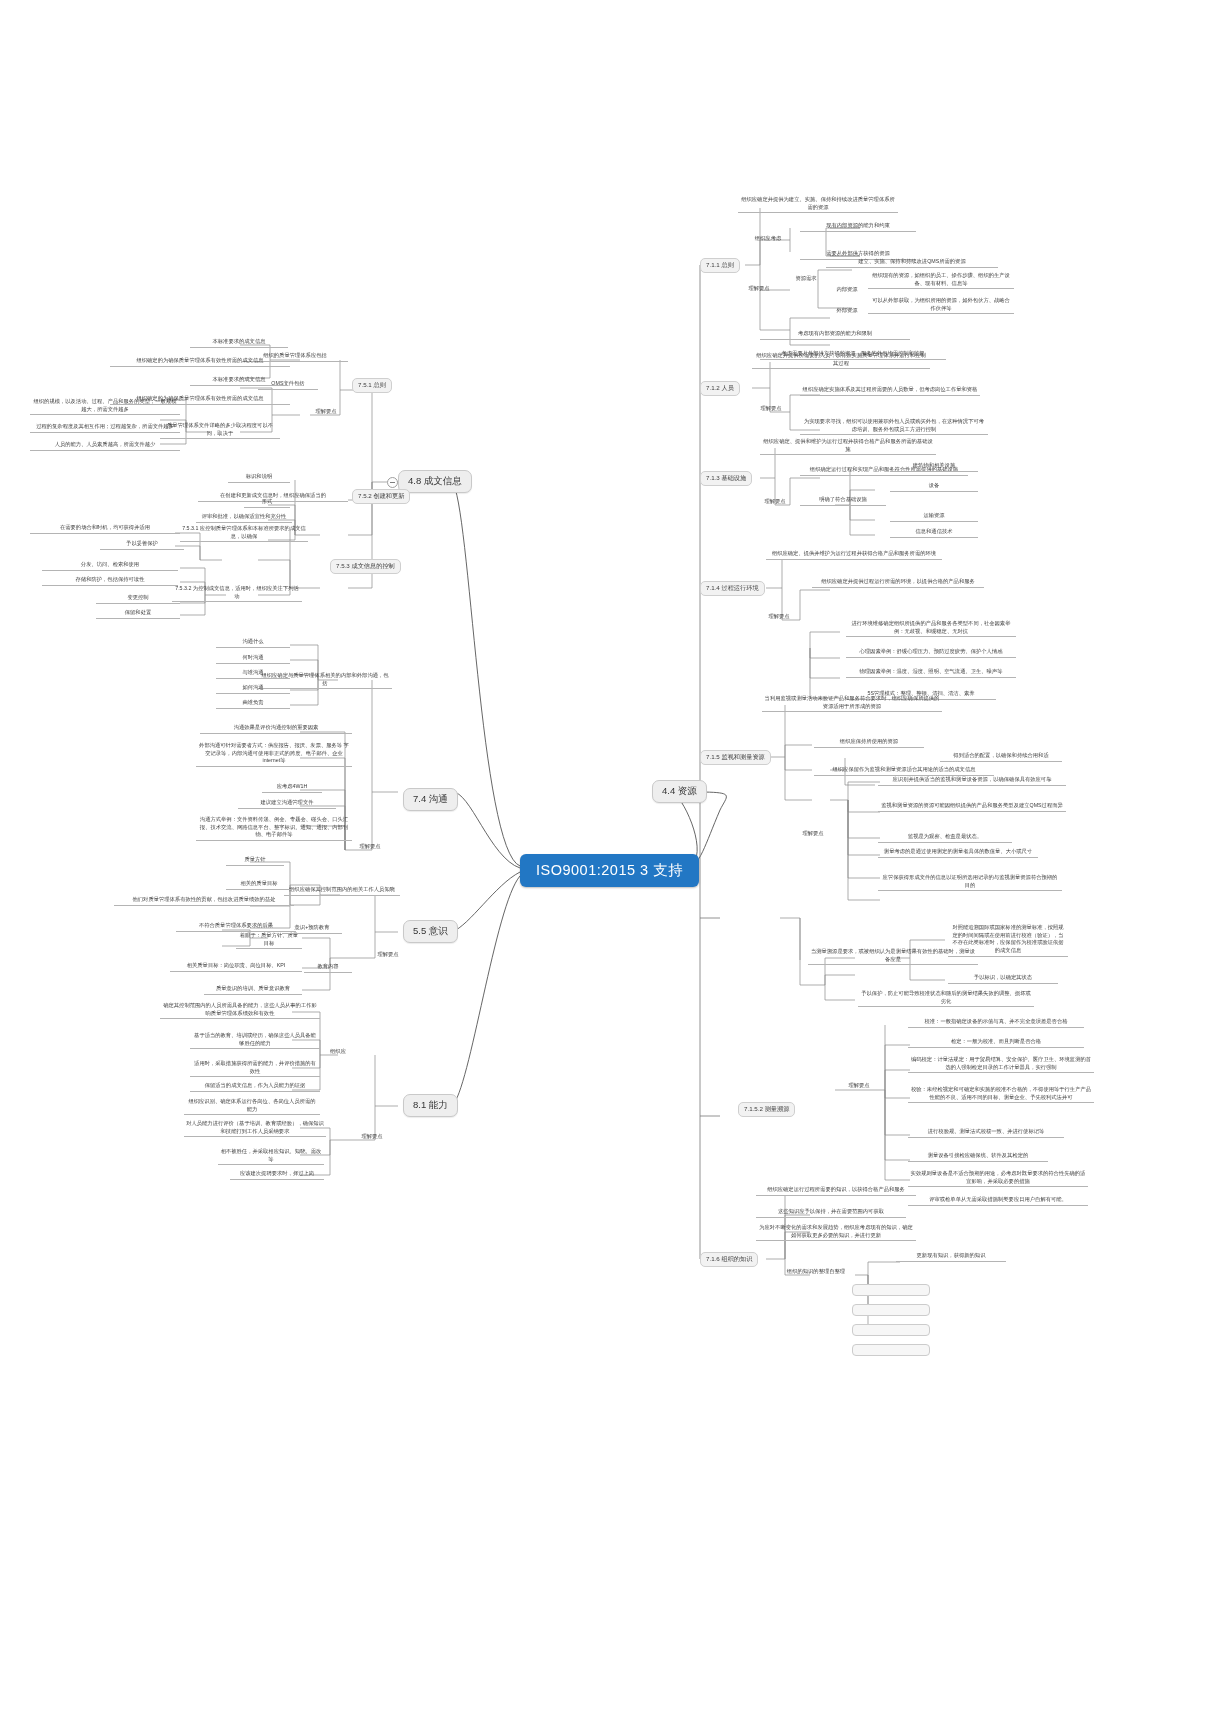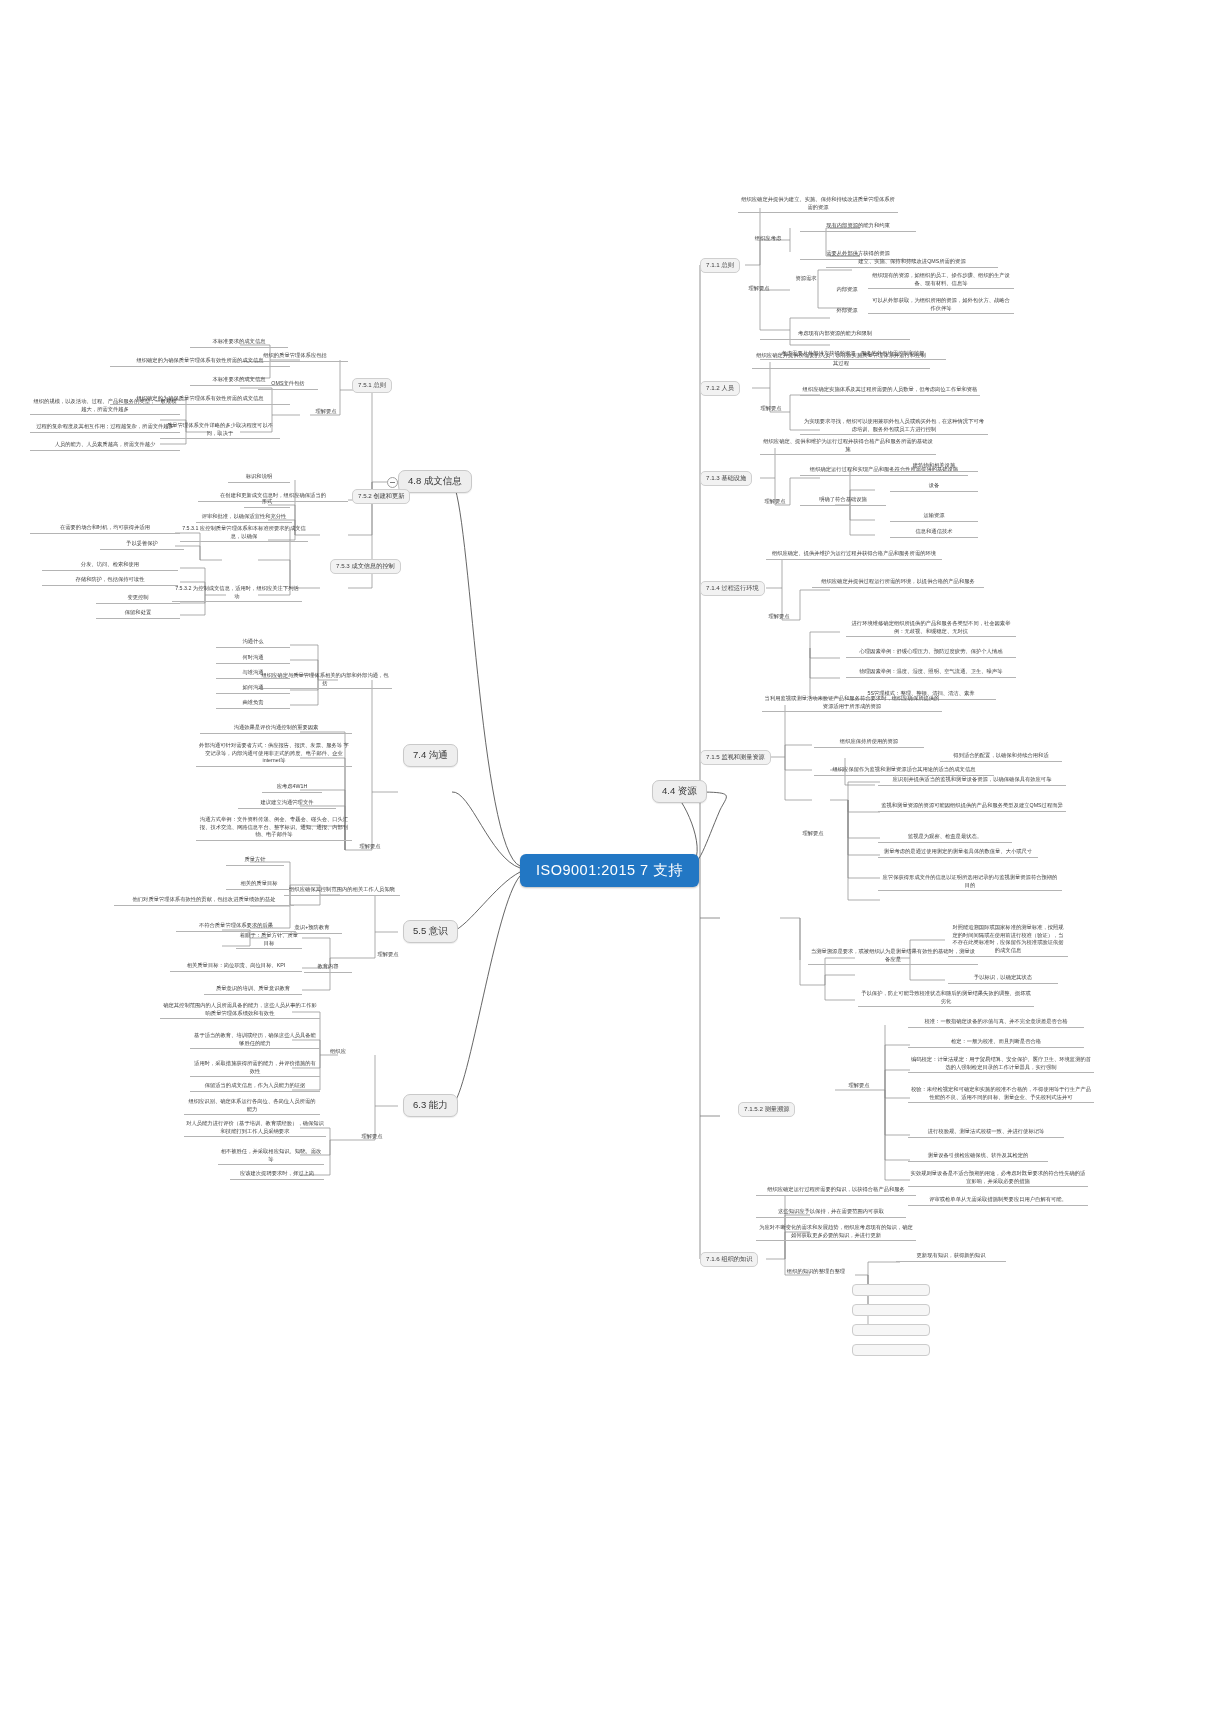--- a/index.html
+++ b/index.html
@@ -129,28 +129,28 @@
       <path d="M290 885 L290 862 L250 862 M290 885 L290 906 L250 906 M290 885 L290 928 L250 928"></path>
       <path d="M350 958 L330 958 L330 938 L302 938 M330 958 L330 968 L302 968 M330 958 L330 990 L302 990"></path>
       <path d="M268 938 L250 938 L250 930 L222 930 M250 938 L250 946 L222 946"></path>
 
       <path d="M398 1106 L375 1106 L375 1055 M375 1106 L375 1140 L350 1140"></path>
       <path d="M338 1055 L320 1055 L320 1012 L292 1012 M320 1055 L320 1040 L292 1040 M320 1055 L320 1068 L292 1068 M320 1055 L320 1090 L292 1090"></path>
       <path d="M350 1140 L330 1140 L330 1128 L300 1128 M330 1140 L330 1155 L300 1155 M330 1140 L330 1175 L300 1175"></path>
     </g>
   </svg>
 
-  <div class="node root" style="left:520px;top:854px;">ISO9001:2015  7  支持</div>
+  <div class="node root" style="left:520px;top:854px;">ISO9001:2015  3  支持</div>
 
   <div class="node l1" style="left:398px;top:470px;">4.8 成文信息</div>
   <div class="collapse" style="left:387px;top:477px;"></div>
 
-  <div class="node l1" style="left:403px;top:744px;">7.4 沟通</div>
+  <div class="node l1" style="left:403px;top:788px;">7.4 沟通</div>
   <div class="node l1" style="left:403px;top:920px;">5.5 意识</div>
-  <div class="node l1" style="left:403px;top:1094px;">6.3 能力</div>
+  <div class="node l1" style="left:403px;top:1094px;">8.1 能力</div>
   <div class="node l1" style="left:652px;top:780px;">4.4 资源</div>
 
   <div class="node l2" style="left:700px;top:258px;">7.1.1 总则</div>
   <div class="node l2" style="left:700px;top:381px;">7.1.2 人员</div>
   <div class="node l2" style="left:700px;top:471px;">7.1.3 基础设施</div>
   <div class="node l2" style="left:700px;top:581px;">7.1.4 过程运行环境</div>
   <div class="node l2" style="left:700px;top:750px;">7.1.5 监视和测量资源</div>
   <div class="node l2" style="left:738px;top:1102px;">7.1.5.2 测量溯源</div>
   <div class="node l2" style="left:700px;top:1252px;">7.1.6 组织的知识</div>
 

